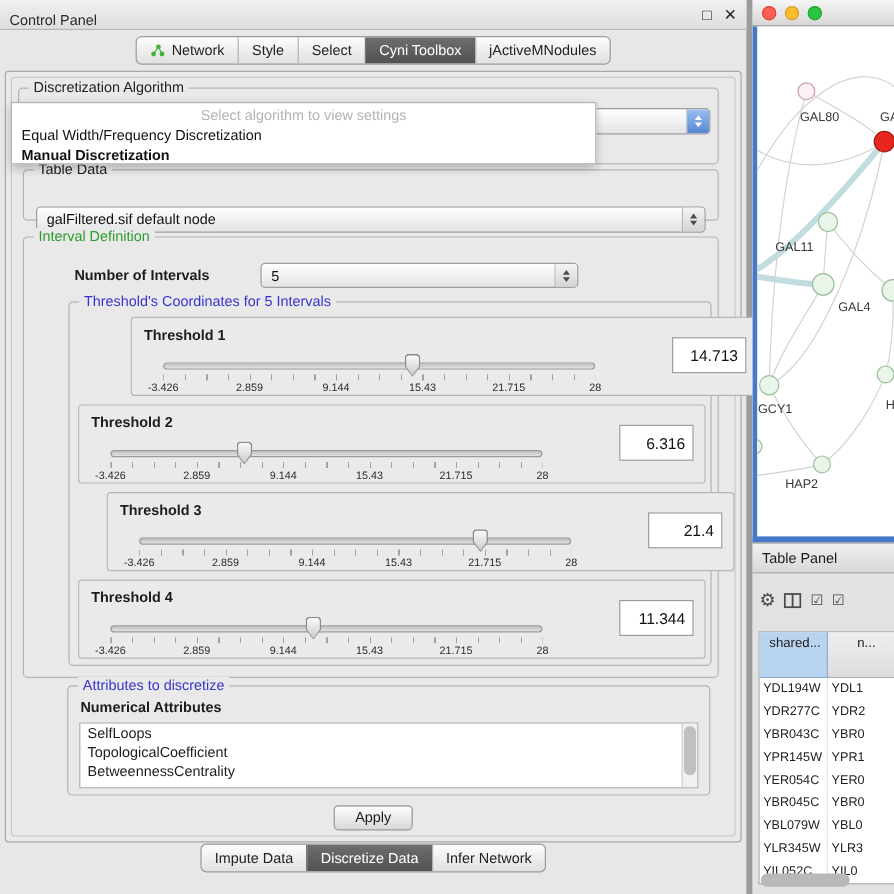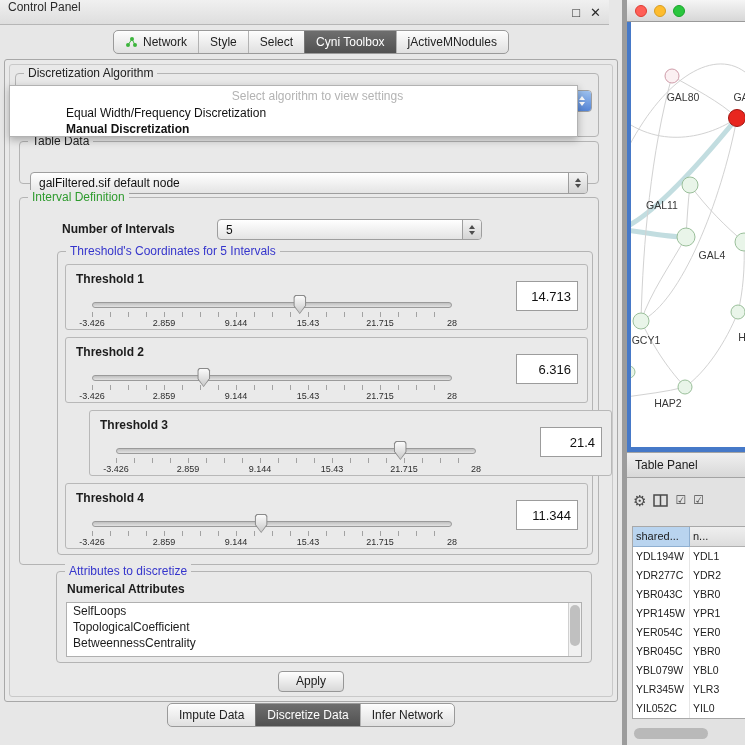--- a/index.html
+++ b/index.html
@@ -2,23 +2,23 @@
 <html><head>
 <meta charset="utf-8">
 <style>
   * { margin:0; padding:0; box-sizing:border-box; }
   html,body { width:745px; height:745px; overflow:hidden; background:#9c9c9c;
               font-family:"Liberation Sans", sans-serif; font-size:12px; color:#1c1c1c; }
 
   
   #control-panel { position:absolute; left:0; top:0; width:622px; height:745px; background:#e7e7e7; }
 
-  .titlebar { position:absolute; left:0; top:0; right:13px; height:25px;
+  .titlebar { position:absolute; left:0; top:0; right:0; height:25px;
               background:linear-gradient(#f0f0f0,#dedede); border-bottom:1px solid #b6b6b6;
-              display:flex; align-items:flex-start; padding:0 8px; }
+              display:flex; align-items:flex-end; padding:0 8px; }
   .titlebar .title { font-size:12px; color:#2a2a2a; }
   .winbtns { position:absolute; right:8px; top:0; height:25px; display:flex; align-items:center; gap:10px; }
   .winbtn { font-size:13px; color:#2a2a2a; cursor:default; line-height:25px; }
 
   .tabbar { position:absolute; left:0; top:25px; right:0; height:34px;
             display:flex; justify-content:center; align-items:center; }
   .seg { display:flex; border:1px solid #9a9a9a; border-radius:5px; overflow:hidden;
          background:linear-gradient(#fdfdfd,#e0e0e0); box-shadow:0 1px 1px rgba(255,255,255,.7) inset; }
   .seg .tab { padding:4px 11px; border-left:1px solid #b2b2b2; display:flex; align-items:center; gap:5px;
               color:#222; white-space:nowrap; }
@@ -43,22 +43,22 @@
            display:flex; flex-direction:column; align-items:center; justify-content:center; gap:2px; }
   .arr-up { width:0; height:0; border-left:3.5px solid transparent; border-right:3.5px solid transparent;
             border-bottom:4.5px solid #4d4d4d; }
   .arr-dn { width:0; height:0; border-left:3.5px solid transparent; border-right:3.5px solid transparent;
             border-top:4.5px solid #4d4d4d; }
   .stepper.bluestep { background:linear-gradient(#9cc0ee,#5585d6); border-left-color:#5d7fb8; }
   .stepper.bluestep .arr-up { border-bottom-color:#fff; }
   .stepper.bluestep .arr-dn { border-top-color:#fff; }
 
   
-  .popup { position:absolute; left:4px; top:25px; width:569px; height:52px; background:#fff;
-           border:1px solid #b2b2b2; box-shadow:0 3px 8px rgba(0,0,0,.28); z-index:50;padding-left:48px; }
+  .popup { position:absolute; left:4px; top:25px; width:488px; height:52px; background:#fff;
+           border:1px solid #b2b2b2; box-shadow:0 3px 8px rgba(0,0,0,.28); z-index:50; }
   .pp-header { color:#b3b3b3; text-align:center; padding:3px 0 2px; }
   .pp-item { padding:1px 8px; color:#111; }
   .pp-item.bold { font-weight:bold; }
 
   
   .thrgrp { position:absolute; }
   .thr { position:absolute; left:7px; width:523px; height:66px; border:1px solid #b8b8b8;
          border-radius:3px; background:#eaeaea; }
   .thr-label { position:absolute; top:7px; left:10px; font-weight:bold; font-size:12px; }
   .sl { position:absolute; left:26px; top:37px; width:360px; height:30px;text-align:right; }
@@ -113,21 +113,21 @@
   .tp-header { position:absolute; left:0; right:0; top:452px; height:26px;
                background:linear-gradient(#f0f0f0,#d8d8d8); border-top:1px solid #a4a4a4;
                border-bottom:1px solid #a4a4a4; line-height:25px; padding-left:8px; font-size:12px; }
   .tp-body { position:absolute; left:0; right:0; top:478px; bottom:0; background:#e2e2e2; }
   .tp-toolbar { position:absolute; left:6px; top:10px; height:24px; display:flex; align-items:center; gap:7px; }
   .ticon { color:#4a4a4a; font-size:15px; line-height:1; }
   .ticon.small { font-size:12px; }
 
   .ntable { position:absolute; left:5px; top:48px; width:120px; background:#fff; border:1px solid #a8a8a8; }
   .thead { display:flex; }
-  .th { height:20px; line-height:19px; font-size:11px; padding-left:3px; overflow:hidden; white-space:nowrap; }
+  .th { height:38px; line-height:19px; font-size:11px; padding-left:3px; overflow:hidden; white-space:nowrap;text-align:center; }
   .th.c0 { width:57px; background:#b9d4ef; border-right:1px solid #8fafd0; border-bottom:1px solid #8fafd0; }
   .th.c1 { flex:1; background:linear-gradient(#efefef,#dddddd); border-bottom:1px solid #b0b0b0; }
   .trow { display:flex; height:19px; }
   .tcell { font-size:10.5px; line-height:19px; padding-left:3px; overflow:hidden; white-space:nowrap; color:#222; }
   .tcell.c0 { width:57px; border-right:1px solid #e6e6e6; }
   .tcell.c1 { flex:1; }
   .hscroll { position:absolute; left:5px; right:4px; bottom:5px; height:13px; border-radius:7px; }
   .hthumb { position:absolute; left:2px; top:1px; width:68%; height:11px; background:#b9b9b9; border-radius:6px; }
 
   .net-ico { display:inline-block; }
@@ -210,21 +210,21 @@
         <span>5</span>
         <div class="stepper">
           <div class="arr-up"></div>
             <div class="arr-dn"></div>
         </div>
       </div>
 
       <div class="grp thrgrp" style="left:37px; top:53px; width:536px; height:304px;">
         <span class="legend blue">Threshold's Coordinates for 5 Intervals</span>
 
-        <div class="thr" style="top:12px;">
+        <div class="thr" style="top:12px;margin-left:44px;">
           <div class="thr-label">Threshold 1</div>
           <div class="sl">
             <div class="track"></div>
             <div class="ticks"></div>
             <div class="thumb" style="left: 57.7%;">
                 <div class="o"></div>
                 <div class="i"></div>
               </div>
             <div class="scale">
               <span style="left:0%">-3.426</span>

